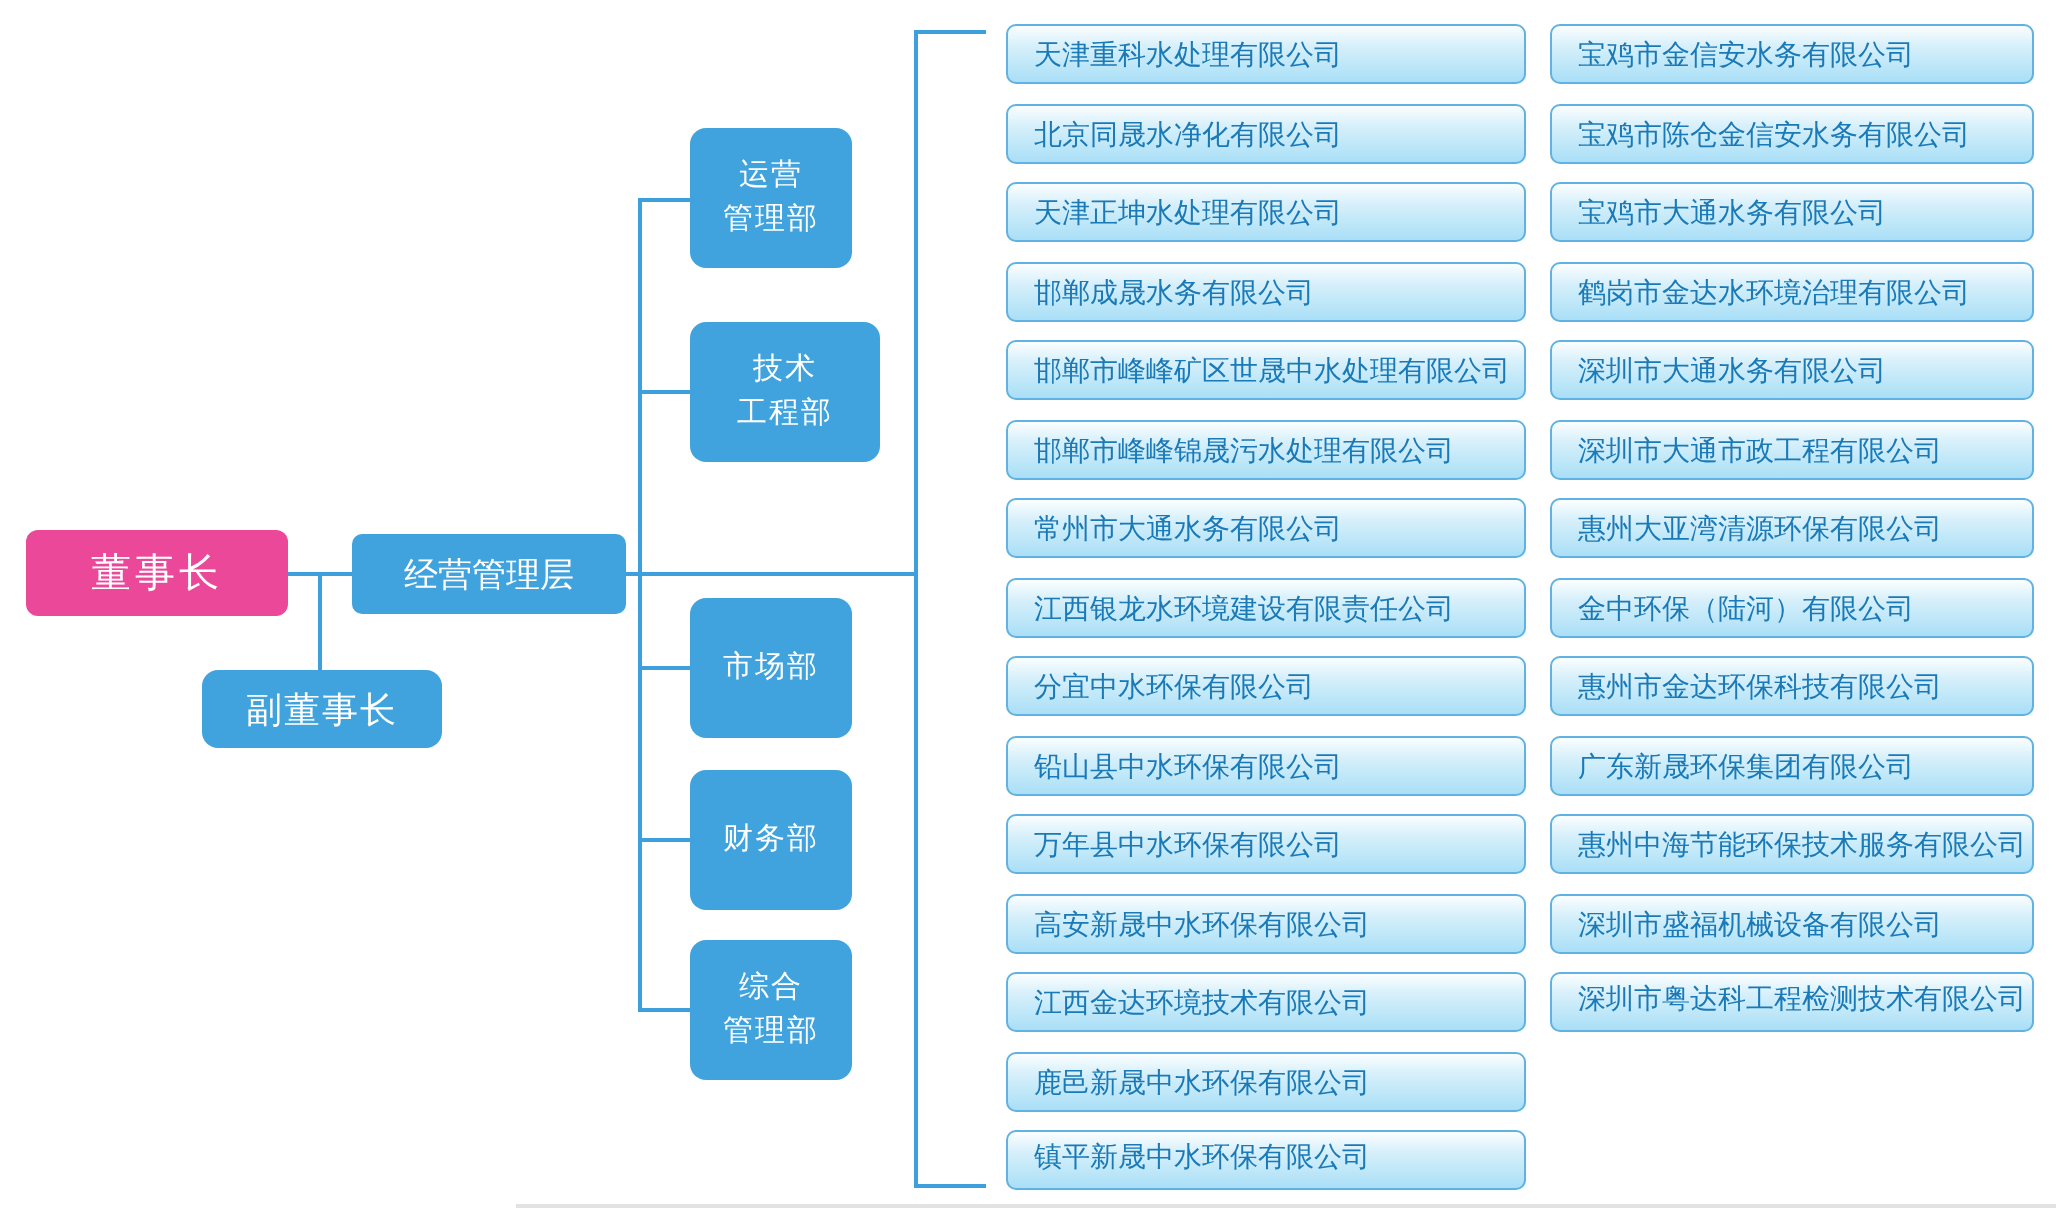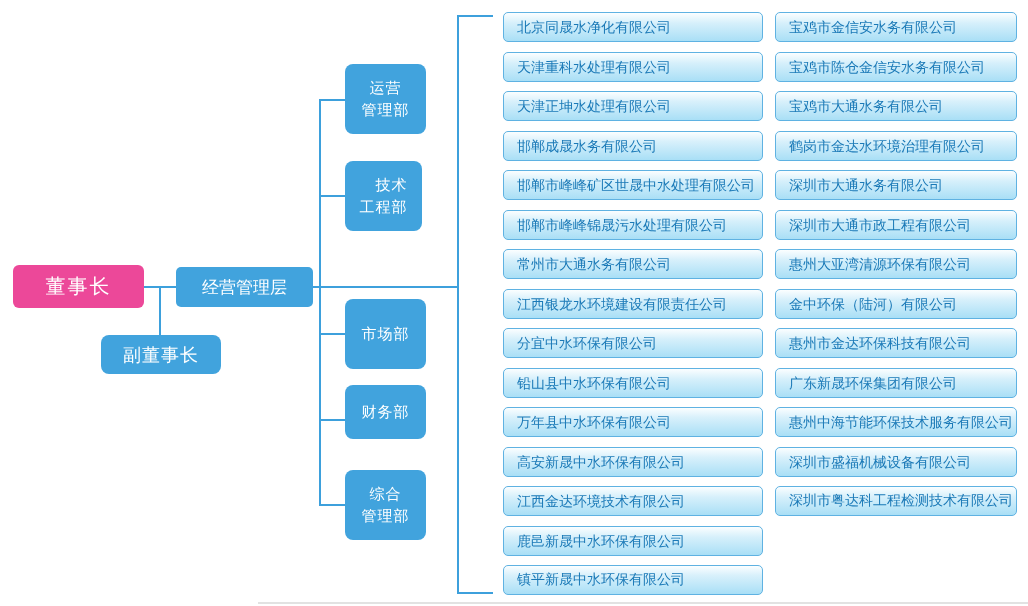--- a/index.html
+++ b/index.html
@@ -47,30 +47,30 @@
   <div class="line h" style="left:457px;top:15px;width:36px;"></div>
   <div class="line h" style="left:457px;top:592px;width:36px;"></div>
   <div class="baseline" style="left:258px;top:602px;width:770px;"></div>
 
   <div class="node chairman" style="left:13px;top:265px;width:131px;height:43px;">董事长</div>
   <div class="node blue-node vice" style="left:101px;top:335px;width:120px;height:39px;">副董事长</div>
   <div class="node blue-node mgmt" style="left:176px;top:267px;width:137px;height:40px;">经营管理层</div>
 
   <div class="node blue-node dept" style="left:345px;top:64px;width:81px;height:70px;">运营
 管理部</div>
-  <div class="node blue-node dept" style="left:345px;top:161px;width:77px;height:70px;text-align:right;">技术
+  <div class="node blue-node dept" style="left:345px;top:161px;width:95px;height:70px;">技术
 工程部</div>
   <div class="node blue-node dept" style="left:345px;top:299px;width:81px;height:70px;">市场部</div>
-  <div class="node blue-node dept" style="left:345px;top:385px;width:81px;height:54px;">财务部</div>
+  <div class="node blue-node dept" style="left:345px;top:385px;width:81px;height:70px;">财务部</div>
   <div class="node blue-node dept" style="left:345px;top:470px;width:81px;height:70px;">综合
 管理部</div>
 
   <div class="company-col" style="left:503px;top:12px;width:260px;">
+    <div class="company">天津重科水处理有限公司</div>
     <div class="company">北京同晟水净化有限公司</div>
-    <div class="company">天津重科水处理有限公司</div>
     <div class="company">天津正坤水处理有限公司</div>
     <div class="company">邯郸成晟水务有限公司</div>
     <div class="company">邯郸市峰峰矿区世晟中水处理有限公司</div>
     <div class="company">邯郸市峰峰锦晟污水处理有限公司</div>
     <div class="company">常州市大通水务有限公司</div>
     <div class="company">江西银龙水环境建设有限责任公司</div>
     <div class="company">分宜中水环保有限公司</div>
     <div class="company">铅山县中水环保有限公司</div>
     <div class="company">万年县中水环保有限公司</div>
     <div class="company">高安新晟中水环保有限公司</div>

